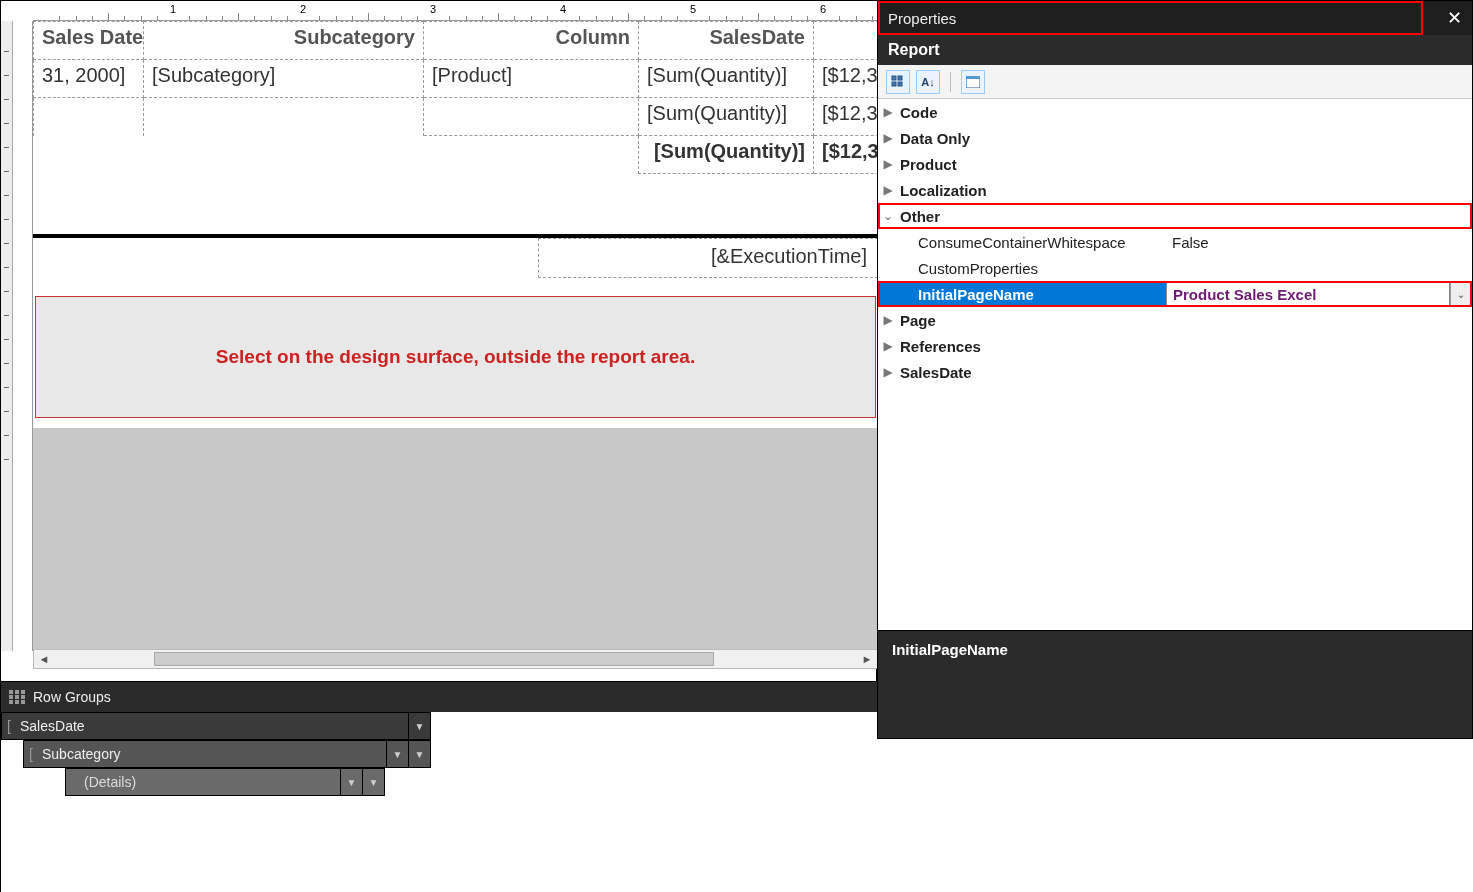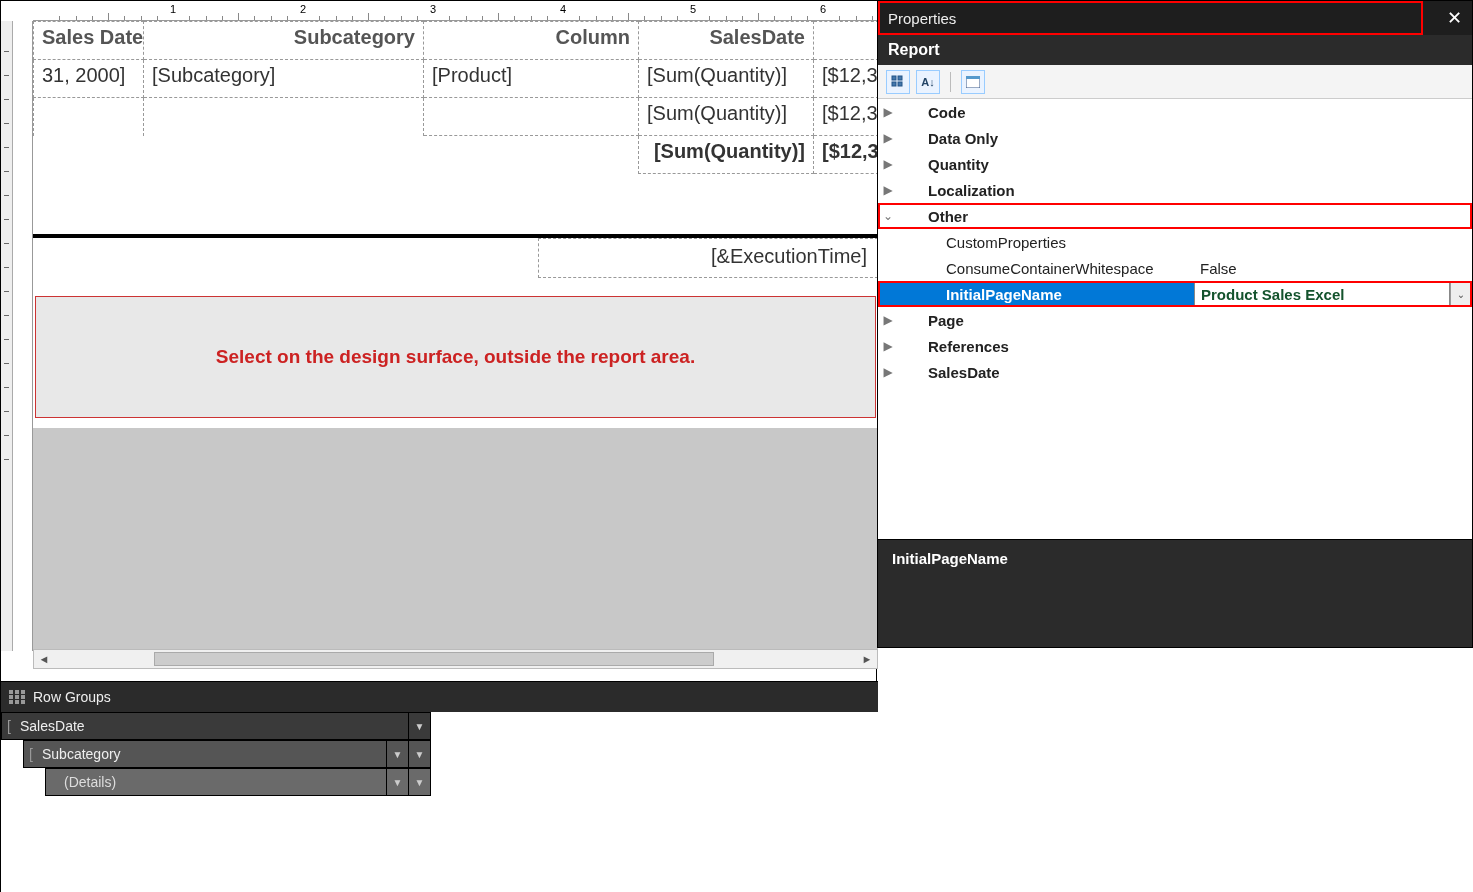--- a/index.html
+++ b/index.html
@@ -211,27 +211,27 @@
   }
   .group-item .label { flex: 1; padding-left: 4px; }
   .group-item .dd {
     width: 22px; height: 26px;
     border-left: 1px solid #000;
     display: flex; align-items: center; justify-content: center;
     color: #ccc; font-size: 10px;
   }
   .gi-0 { background: #3a3a3a; margin-left: 0; width: 430px; }
   .gi-1 { background: #555; margin-left: 22px; width: 408px; }
-  .gi-2 { background: #6a6a6a; margin-left: 44px; width: 386px; color: #ddd; }
+  .gi-2 { background: #6a6a6a; margin-left: 64px; width: 320px; color: #ddd; }
 
   
   .props-panel {
     position: absolute;
     left: 877px; top: 0;
-    width: 596px; height: 648px;
+    width: 596px; height: 739px;
     background: #fff;
     border: 1px solid #000;
   }
   .props-titlebar {
     height: 34px;
     background: #1e1e1e;
     color: #eee;
     display: flex;
     align-items: center;
     padding: 0 10px;
@@ -287,37 +287,36 @@
   .prop-row .expander {
     width: 20px; text-align: center; color: #777; font-size: 12px;
     cursor: pointer;
   }
   .prop-row .pname {
     width: 268px;
     padding-left: 2px;
     font-weight: bold;
     color: #222;
     white-space: nowrap;
-    margin-left: 28px;
   }
   .prop-row .pname.child { font-weight: normal; padding-left: 20px; }
   .prop-row .pval {
     flex: 1;
     padding-left: 6px;
     color: #222;
     white-space: nowrap;
   }
   .prop-row.selected {
     background: #0178d7;
     color: #fff;
   }
   .prop-row.selected .pname,
   .prop-row.selected .expander { color: #fff; }
   .prop-row.selected .pval {
-    background: #fff; color: #14532d; font-weight: bold;
+    background: #fff; color: #701a75; font-weight: bold;
     border: 1px solid #888;
     height: 24px; display: flex; align-items: center;
   }
   .prop-row .dd-btn {
     width: 22px; height: 24px;
     background: #eee; border: 1px solid #999;
     display: flex; align-items: center; justify-content: center;
     font-size: 10px; color: #555;
     cursor: pointer;
   }
@@ -543,43 +542,43 @@
       <span class="pname">Code</span>
       <span class="pval"></span>
     </div>
     <div class="prop-row">
       <span class="expander">▶</span>
       <span class="pname">Data Only</span>
       <span class="pval"></span>
     </div>
     <div class="prop-row">
       <span class="expander">▶</span>
-      <span class="pname">Quantity</span>
+      <span class="pname">Product</span>
       <span class="pval"></span>
     </div>
     <div class="prop-row">
       <span class="expander">▶</span>
       <span class="pname">Localization</span>
       <span class="pval"></span>
     </div>
     <div class="prop-row">
       <span class="expander">⌄</span>
       <span class="pname">Other</span>
       <span class="pval"></span>
       <div class="row-hl"></div>
-    </div>
-    <div class="prop-row">
-      <span class="expander"></span>
-      <span class="pname child">CustomProperties</span>
-      <span class="pval"></span>
     </div>
     <div class="prop-row">
       <span class="expander"></span>
       <span class="pname child">ConsumeContainerWhitespace</span>
       <span class="pval">False</span>
+    </div>
+    <div class="prop-row">
+      <span class="expander"></span>
+      <span class="pname child">CustomProperties</span>
+      <span class="pval"></span>
     </div>
     <div class="prop-row selected">
       <span class="expander"></span>
       <span class="pname child" style="font-weight:bold">InitialPageName</span>
       <span class="pval">Product Sales Excel</span>
       <span class="dd-btn">⌄</span>
       <div class="row-hl"></div>
     </div>
     <div class="prop-row">
       <span class="expander">▶</span>

